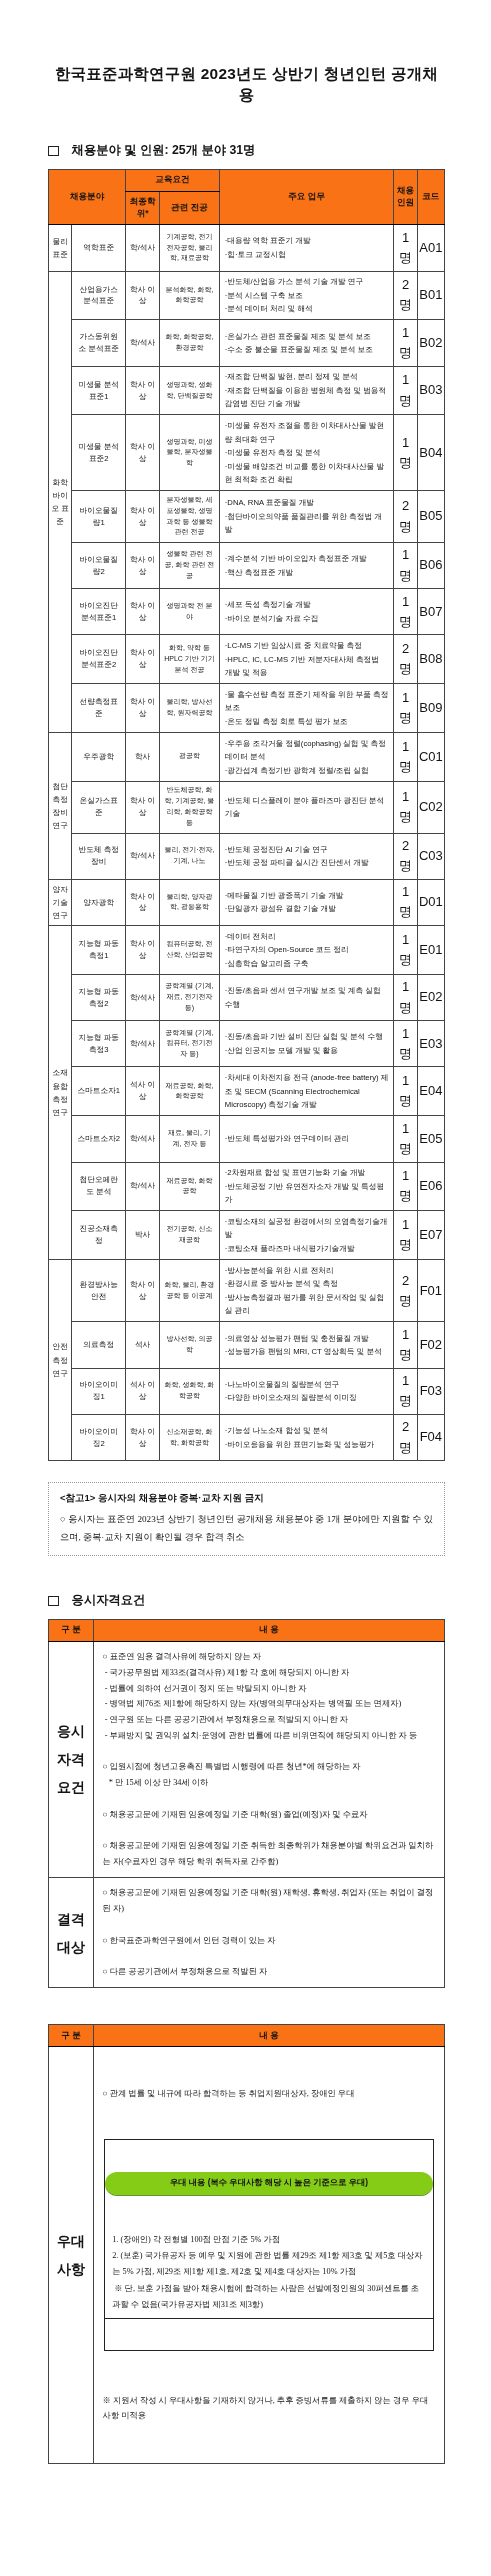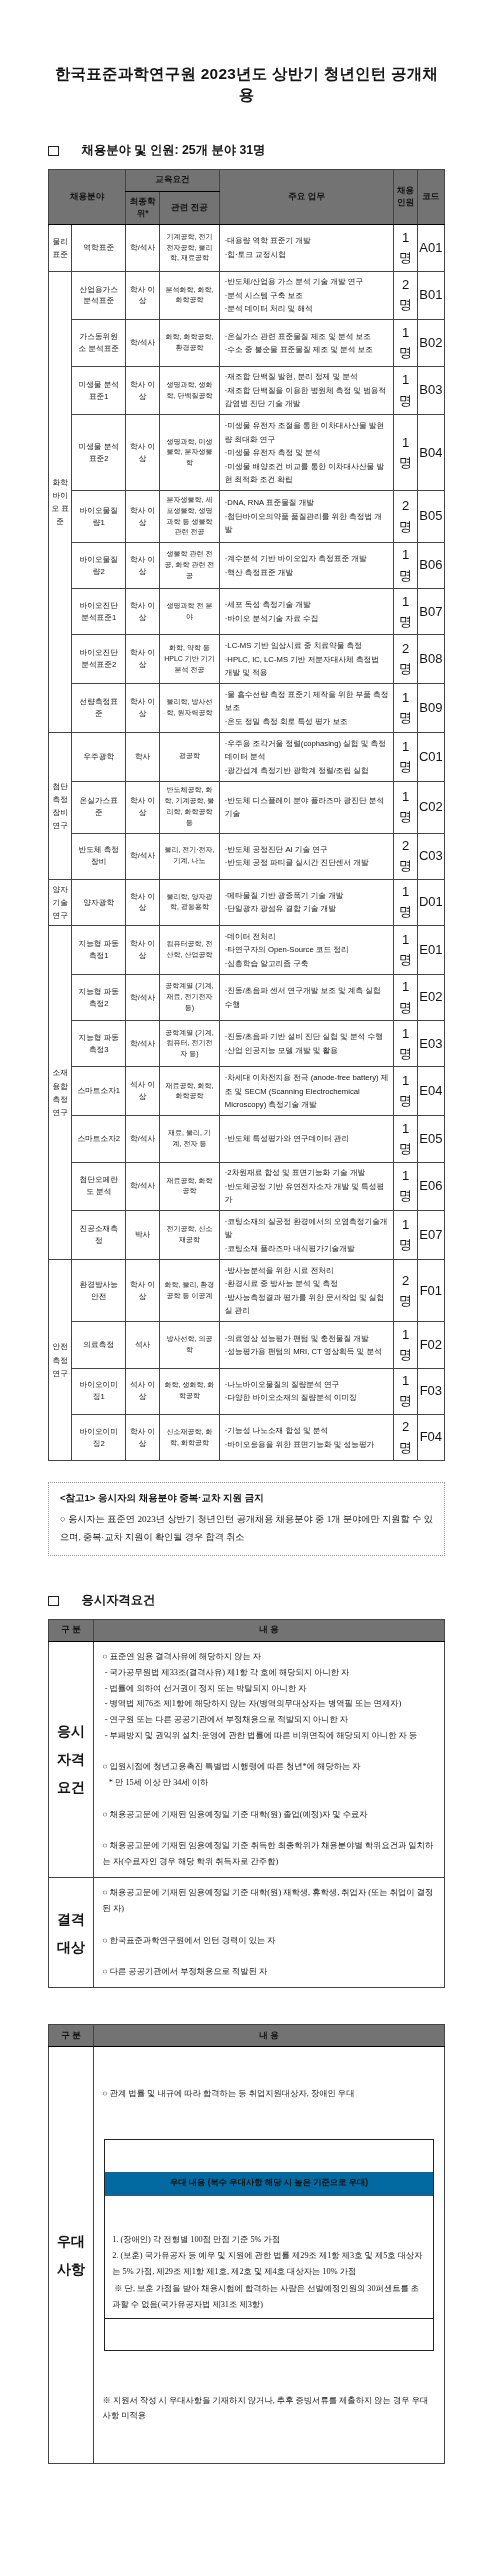--- a/index.html
+++ b/index.html
@@ -8,27 +8,27 @@
   .page { padding:54px 47px 49px 48px; }
 
   .doc-title { font-family:"Liberation Sans", sans-serif; font-weight:bold;
                font-size:15.4px; text-align:center; letter-spacing:0.3px; }
 
   .intro-box { border:0.6px solid #888; margin-top:18.4px; padding:8.6px 12.3px;
                font-size:9.5px; line-height:2.05; text-align:justify; }
 
   .section { margin-top:36px; }
   .section-h { font-family:"Liberation Sans", sans-serif; font-weight:bold;
-               font-size:12.3px; display:flex; align-items:center; gap:23px; }
+               font-size:12.3px; display:flex; align-items:center; gap:13px; }
   .sq { width:8.6px; height:8.6px; border:1.2px solid #222; flex:0 0 auto; }
 
   table { border-collapse:collapse; width:100%; margin-top:9.8px;
           font-size:7.7px; border-top:1.8px solid #000; border-bottom:1.8px solid #000; }
   th, td { border:0.6px solid #444; vertical-align:middle; }
-  th { background:#737373; font-family:"Liberation Sans", sans-serif;
+  th { background:#f97316; font-family:"Liberation Sans", sans-serif;
        font-weight:bold; font-size:8.6px; padding:4.3px 2.5px; text-align:center;
        border-bottom:1.8px double #000; }
   td { padding:3.7px 3.7px; text-align:center; line-height:1.55; }
 
   
   .jobs-table td { font-family:"Liberation Sans", sans-serif; }
   .jobs-table .c-group  { padding:2.5px 1.2px; line-height:1.7; }
   .jobs-table .c-majors { font-size:7px; }
   .jobs-table .c-duties { text-align:left; white-space:pre-wrap; line-height:1.75; padding:3.7px 4.9px;margin-left:20px; }
   .jobs-table .c-count, .jobs-table .c-code { font-size:13px; padding:2.5px 1.2px; }
@@ -39,22 +39,22 @@
   .note-title { font-family:"Liberation Sans", sans-serif; font-weight:bold; font-size:9.5px; }
   .note-body  { margin-top:6.1px; font-size:9.2px; line-height:1.95; text-align:justify; white-space:pre-wrap; }
 
   
   .kv-table .kv-label-cell { white-space:pre-line; font-family:"Liberation Sans", sans-serif;
                              font-size:14px; line-height:2.0; padding:4.9px 2.5px;font-weight:bold; }
   .kv-table .kv-content { text-align:left; white-space:pre-wrap; line-height:1.9;
                           padding:7.4px 8.6px; font-size:8.3px; }
 
   .pref-box { border:0.6px solid #222; margin:6.1px 1.2px 4.9px 1.2px; }
-  .pref-box-title { background:#0369a1; font-family:"Liberation Sans", sans-serif; font-weight:bold;
-                    text-align:center; padding:3.7px 2.5px; border-bottom:0.6px dotted #555; font-size:8.3px; }
+  .pref-box-title { background:#84cc16; font-family:"Liberation Sans", sans-serif; font-weight:bold;
+                    text-align:center; padding:3.7px 2.5px; border-bottom:0.6px dotted #555; font-size:8.3px;border-radius:12px; }
   .pref-box-body { padding:4.9px 7.4px; white-space:pre-wrap; line-height:1.95; border-bottom:1.2px solid #222; }
   .kv-note { margin-top:4.9px; }
 </style>
 </head>
 <body>
 
 <div class="page">
 
   <h1 class="doc-title">한국표준과학연구원 2023년도 상반기 청년인턴 공개채용</h1>
 

